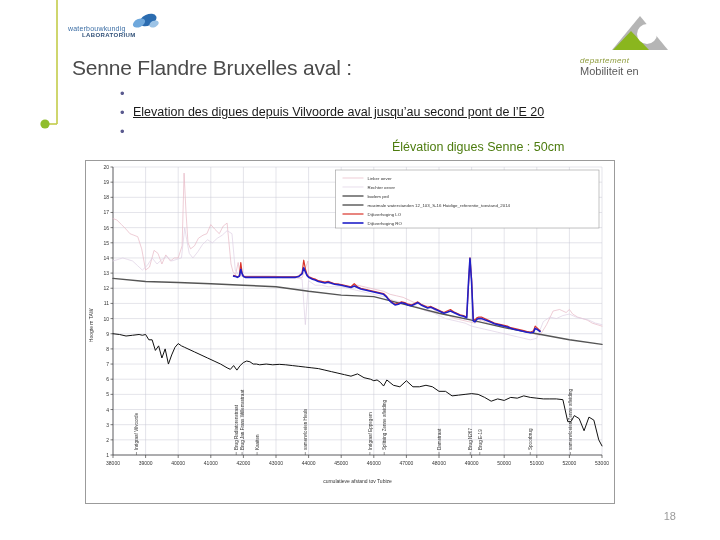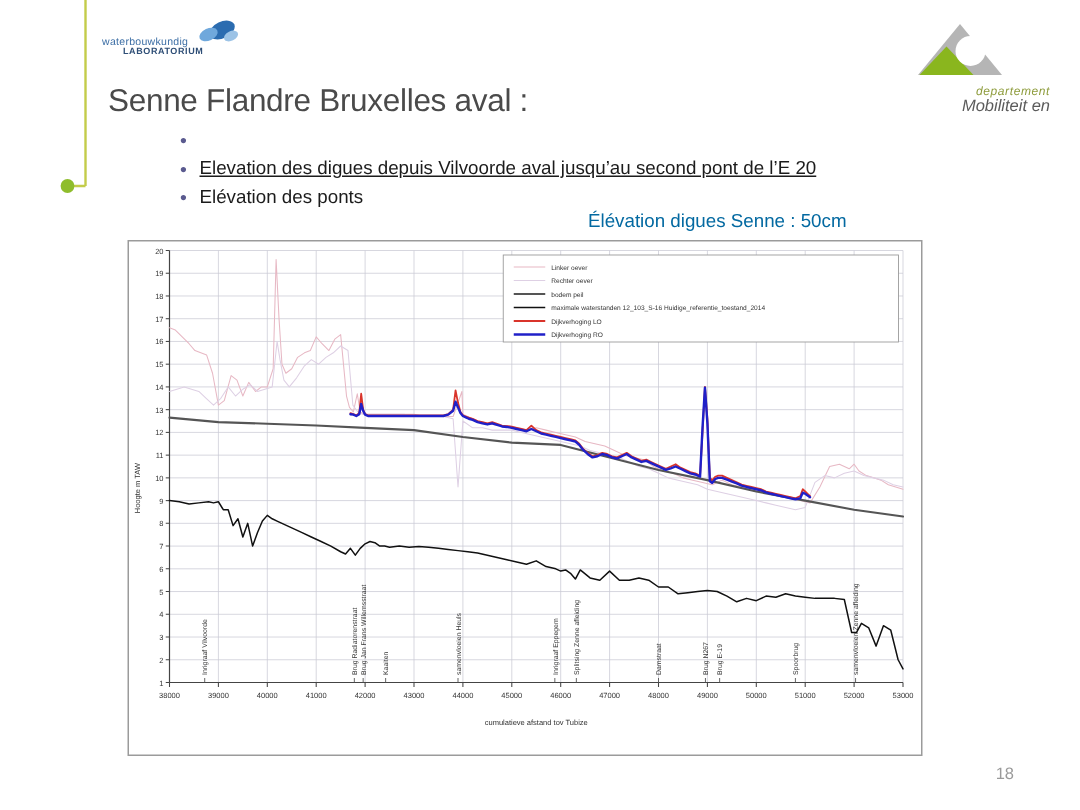--- a/index.html
+++ b/index.html
@@ -6,30 +6,30 @@
   body{
     width:720px;height:540px;background:#ffffff;overflow:hidden;position:relative;
     font-family:"Liberation Sans", sans-serif;
   }
   
   #deco{position:absolute;left:0;top:0;width:110px;height:145px;}
   
   #logo-wbl{position:absolute;left:68px;top:12px;width:100px;height:32px;}
   #logo-wbl .lg-txt1{position:absolute;left:0;top:13px;font-size:7px;color:#3c6ea5;letter-spacing:.2px;}
   #logo-wbl .lg-txt2{position:absolute;left:14px;top:20px;font-size:6px;color:#2f4f77;letter-spacing:.4px;font-weight:bold;}
-  #logo-mow{position:absolute;right:20px;top:14px;width:120px;height:88px;text-align:right;}
+  #logo-mow{position:absolute;right:20px;top:14px;width:120px;height:88px;text-align:left;}
   #logo-mow .mw-dep{font-size:8px;color:#8d9b3a;font-style:italic;letter-spacing:.4px;margin-top:2px;}
-  #logo-mow .mw-l1,#logo-mow .mw-l2{font-size:11px;color:#5b5b5b;font-style:italic;line-height:13px;}
+  #logo-mow .mw-l1,#logo-mow .mw-l2{font-size:11px;color:#5b5b5b;line-height:13px;}
   
   #title{position:absolute;left:72px;top:56px;font-size:21px;font-weight:normal;color:#4a4a4a;letter-spacing:-.2px;}
   #bullets{position:absolute;left:120px;top:86px;width:520px;}
   .bullet{display:flex;align-items:flex-start;margin-bottom:4px;font-size:12.5px;color:#1b1b1b;line-height:15px;}
   .bullet .dot{color:#5a5a8f;font-size:13px;width:13px;flex:0 0 13px;line-height:15px;}
   .bullet .u{text-decoration:underline;}
-  #sub{position:absolute;left:392px;top:140px;font-size:12.5px;color:#0369a1;}
+  #sub{position:absolute;left:392px;top:140px;font-size:12.5px;color:#4d7c0f;}
   
   #chart-frame{
     position:absolute;left:85px;top:160px;width:528px;height:342px;
     border:1px solid #9b9b9b;background:#fff;
   }
   #chart-svg{display:block;}
   .axis-title{font-size:5px;fill:#333;font-family:"Liberation Sans",sans-serif;}
   .tick-lbl{font-size:5px;fill:#333;font-family:"Liberation Sans",sans-serif;}
   .ann-lbl{font-size:4.6px;fill:#333;font-family:"Liberation Sans",sans-serif;}
   .leg-lbl{font-size:4.4px;fill:#333;font-family:"Liberation Sans",sans-serif;}
@@ -69,21 +69,20 @@
 <div id="bullets">
     <div class="bullet">
       <span class="dot">•</span>
     </div>
     <div class="bullet">
       <span class="dot">•</span>
       <span class="u">Elevation des digues depuis Vilvoorde aval  jusqu’au second pont de l’E 20</span>
     </div>
     <div class="bullet">
       <span class="dot">•</span>
-      <span>Elévation des ponts</span>
     </div>
   </div>
 
 <div id="sub">
   <span class="u">Élévation digues Senne : 50cm</span>
 </div>
 
 <div id="chart-frame">
   <svg id="chart-svg" width="526" height="340" viewBox="0 0 526 340">
       <line x1="27" y1="6" x2="27" y2="294" stroke="#c9c9d4" stroke-width="0.5"></line>

